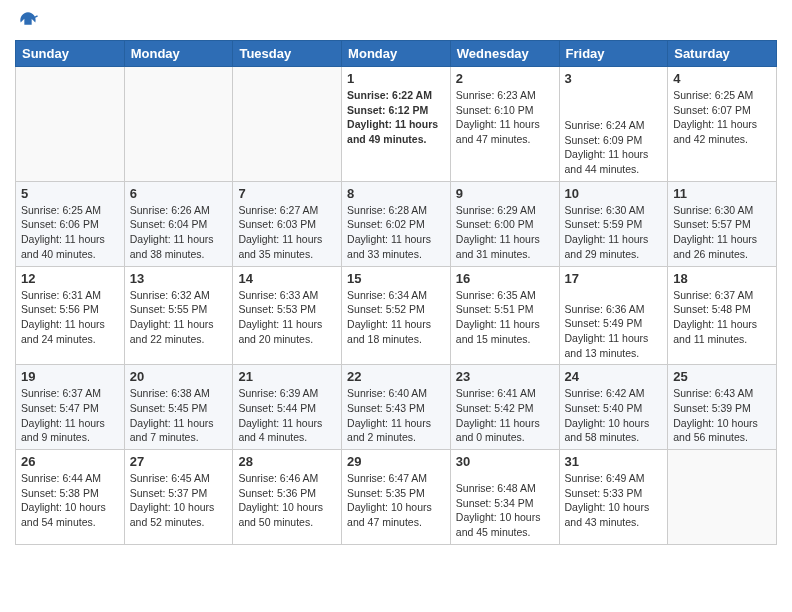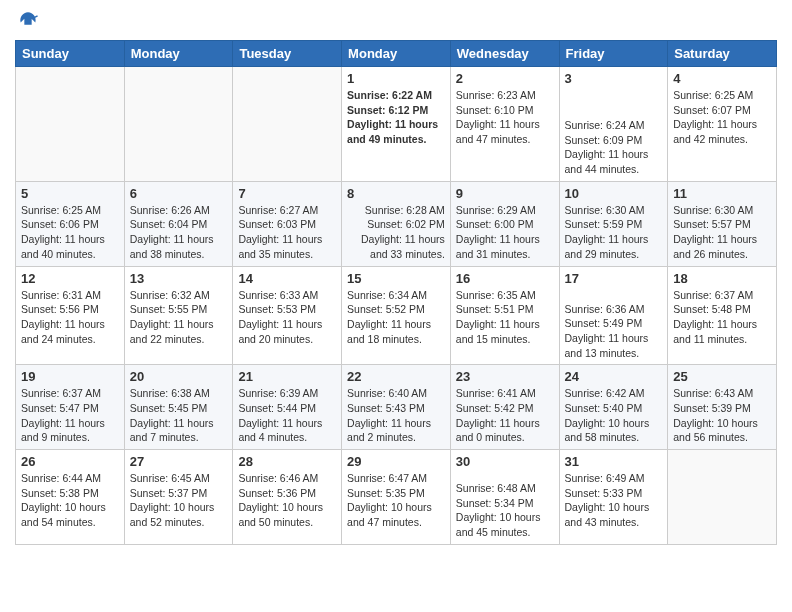--- a/index.html
+++ b/index.html
@@ -174,21 +174,21 @@
           </td>
           <td>
             <div class="day-number">7</div>
             <div class="day-info" style="white-space: pre-line;">Sunrise: 6:27 AM
 Sunset: 6:03 PM
 Daylight: 11 hours
 and 35 minutes.</div>
           </td>
           <td>
             <div class="day-number">8</div>
-            <div class="day-info" style="white-space: pre-line; text-align: right;">Sunrise: 6:28 AM
+            <div class="day-info" style="white-space: pre-line;">Sunrise: 6:28 AM
 Sunset: 6:02 PM
 Daylight: 11 hours
 and 33 minutes.</div>
           </td>
           <td>
             <div class="day-number">9</div>
             <div class="day-info" style="white-space: pre-line;">Sunrise: 6:29 AM
 Sunset: 6:00 PM
 Daylight: 11 hours
 and 31 minutes.</div>

